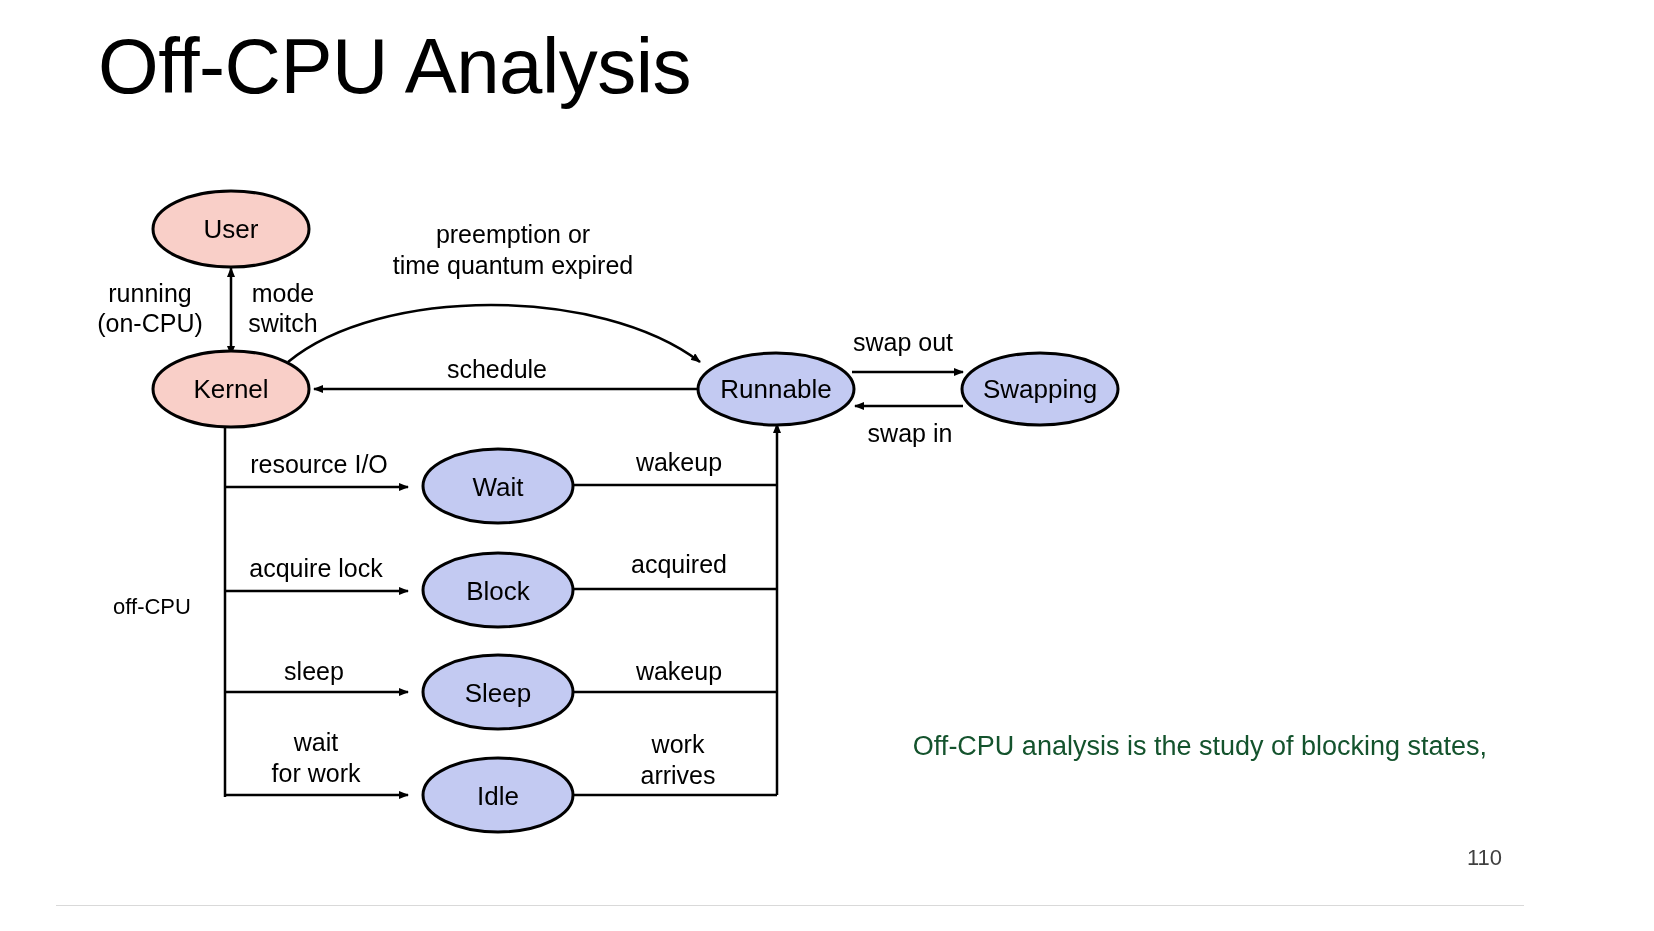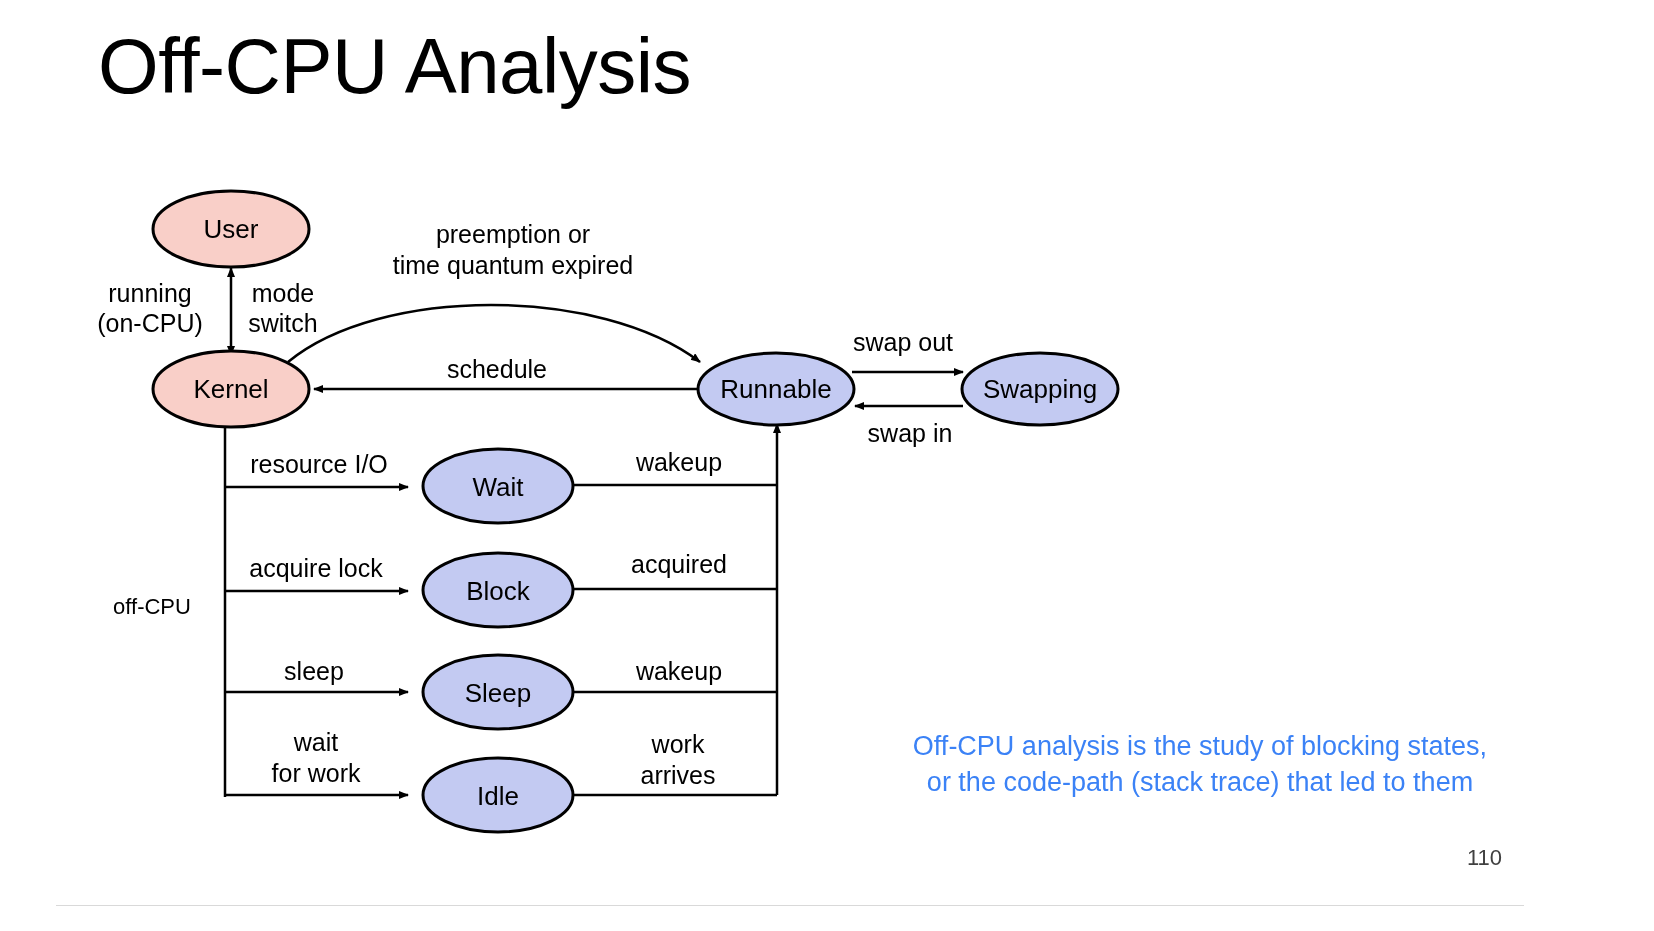--- a/index.html
+++ b/index.html
@@ -61,21 +61,21 @@
     stroke-width: 2.5;
     fill: none;
   }
   #caption {
     position: absolute;
     left: 880px;
     top: 728px;
     width: 640px;
     text-align: center;
     font-size: 27px;
-    color: #3b82f6;
+    color: #14532d;
     line-height: 1.35;
   }
   #page-number {
     position: absolute;
     right: 22px;
     top: 845px;
     font-size: 22px;
     color: #404040;
   }
   #footer-rule {
@@ -198,19 +198,18 @@
 
     <text class="dg-label" x="316" y="751" text-anchor="middle">wait</text>
     <text class="dg-label" x="316" y="782" text-anchor="middle">for work</text>
 
     <text class="dg-label" x="678" y="753" text-anchor="middle">work</text>
     <text class="dg-label" x="678" y="784" text-anchor="middle">arrives</text>
   </svg>
 
   <div id="caption">
     <div>Off-CPU analysis is the study of blocking states,</div>
-    <div>or the code-path (stack trace) that led to them</div>
   </div>
 
   <div id="page-number">110</div>
   <div id="footer-rule"></div>
 
 </div>
 
 </body></html>

